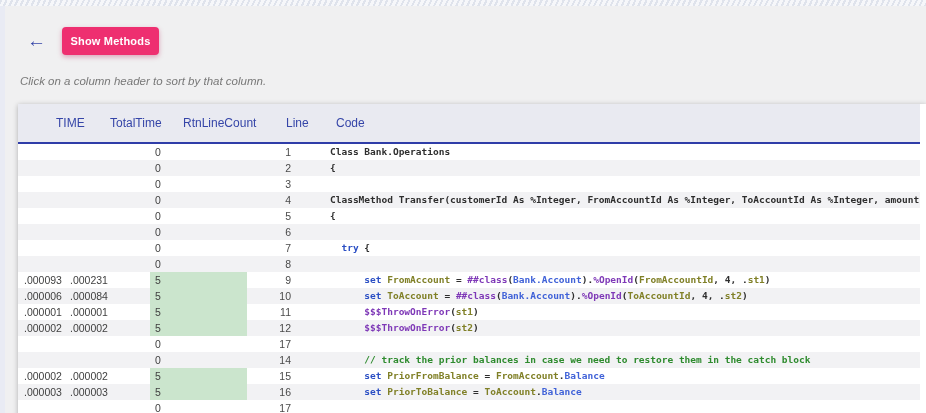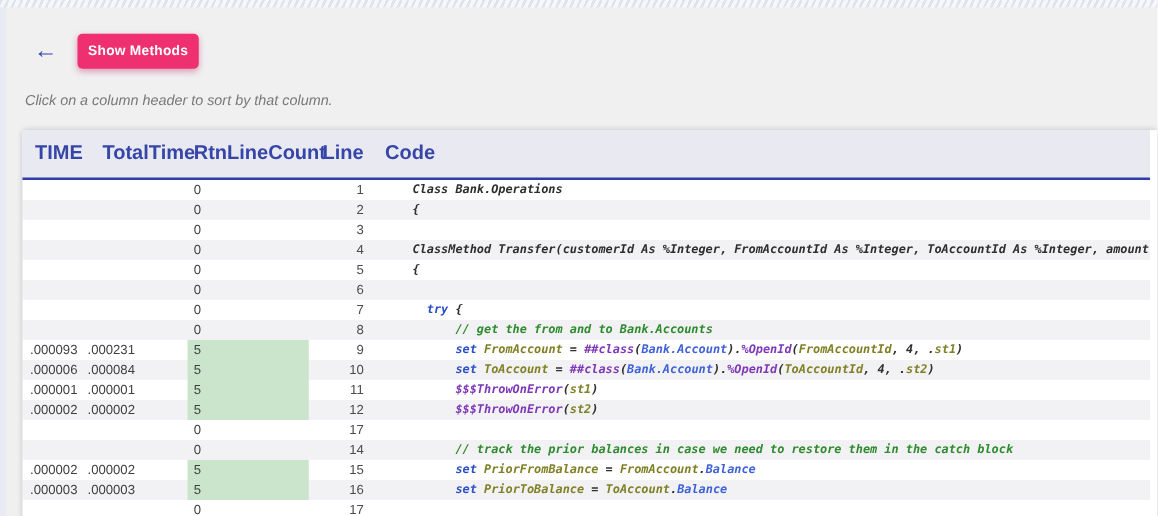--- a/index.html
+++ b/index.html
@@ -35,42 +35,42 @@
     position:absolute;left:18px;top:104px;width:908px;height:325px;
     background:#ffffff;box-shadow:0 1px 5px rgba(0,0,0,.28);
   }
   .thead{
     position:absolute;top:0;left:0;width:902px;height:38px;
     background:var(--header_bg,#e9eaf1);
     border-bottom:2px solid var(--header_rule,#2f3da8);
   }
   .th{
     position:absolute;top:0;height:38px;line-height:38px;
-    font-weight:bold;font-size:16px;color:var(--indigo,#3545a8);
-    cursor:pointer;white-space:nowrap;
+    font-weight:normal;font-size:12px;color:var(--indigo,#3545a8);
+    cursor:pointer;white-space:nowrap;margin-left:28px;
   }
   .th-time{left:10px;} .th-total{left:64px;} .th-count{left:137px;}
   .th-line{left:240px;} .th-code{left:290px;}
 
   .tbody{position:absolute;top:40px;left:0;width:902px;bottom:0;overflow:hidden;}
   .trow{position:relative;height:16px;background:#ffffff;}
   .trow.alt{background:var(--row_alt,#f2f2f4);}
   .cell{
     position:absolute;top:0;height:16px;line-height:16px;
     font-size:10.5px;color:#3f3f3f;white-space:pre;
   }
   .c-time{left:6px;}
   .c-total{left:52px;}
   .c-count{left:132px;width:97px;padding-left:5px;box-sizing:border-box;}
   .c-count.hl{background:var(--count_highlight,#cbe5cd);}
   .c-line{left:232px;width:41px;text-align:right;color:#4a4a4a;}
   .c-code{
     left:312px;right:0;overflow:hidden;
     font-family:"DejaVu Sans Mono","Liberation Mono",monospace;
-    font-size:9.5px;font-weight:600;font-style:italic;
+    font-size:9.5px;font-weight:600;
   }
   .tok-plain{color:var(--code_plain,#2e2e2e);}
   .tok-kw{color:var(--code_keyword,#2b4fc4);}
   .tok-cmt{color:var(--code_comment,#2e8b2e);}
   .tok-var{color:var(--code_variable,#808027);}
   .tok-cls{color:var(--code_class,#4062d8);}
   .tok-mac{color:var(--code_macro,#7e38b7);}
 </style>
 </head>
 <body>
@@ -140,21 +140,21 @@
         <span class="cell c-total"></span>
         <span class="cell c-count">0</span>
         <span class="cell c-line">7</span>
         <span class="cell c-code"><span class="tok-plain">  </span><span class="tok-kw">try</span><span class="tok-plain"> {</span></span>
       </div>
       <div class="trow alt">
         <span class="cell c-time"></span>
         <span class="cell c-total"></span>
         <span class="cell c-count">0</span>
         <span class="cell c-line">8</span>
-        <span class="cell c-code"><span class="tok-plain">      </span><span class="tok-cmt">// get the from and to Bank.Accounts</span></span>
+        <span class="cell c-code"><span class="tok-plain">      </span></span>
       </div>
       <div class="trow">
         <span class="cell c-time">.000093</span>
         <span class="cell c-total">.000231</span>
         <span class="cell c-count hl">5</span>
         <span class="cell c-line">9</span>
         <span class="cell c-code"><span class="tok-plain">      </span><span class="tok-kw">set</span><span class="tok-plain"> </span><span class="tok-var">FromAccount</span><span class="tok-plain"> = </span><span class="tok-mac">##class</span><span class="tok-plain">(</span><span class="tok-cls">Bank.Account</span><span class="tok-plain">).</span><span class="tok-mac">%OpenId</span><span class="tok-plain">(</span><span class="tok-var">FromAccountId</span><span class="tok-plain">, 4, .</span><span class="tok-var">st1</span><span class="tok-plain">)</span></span>
       </div>
       <div class="trow alt">
         <span class="cell c-time">.000006</span>

